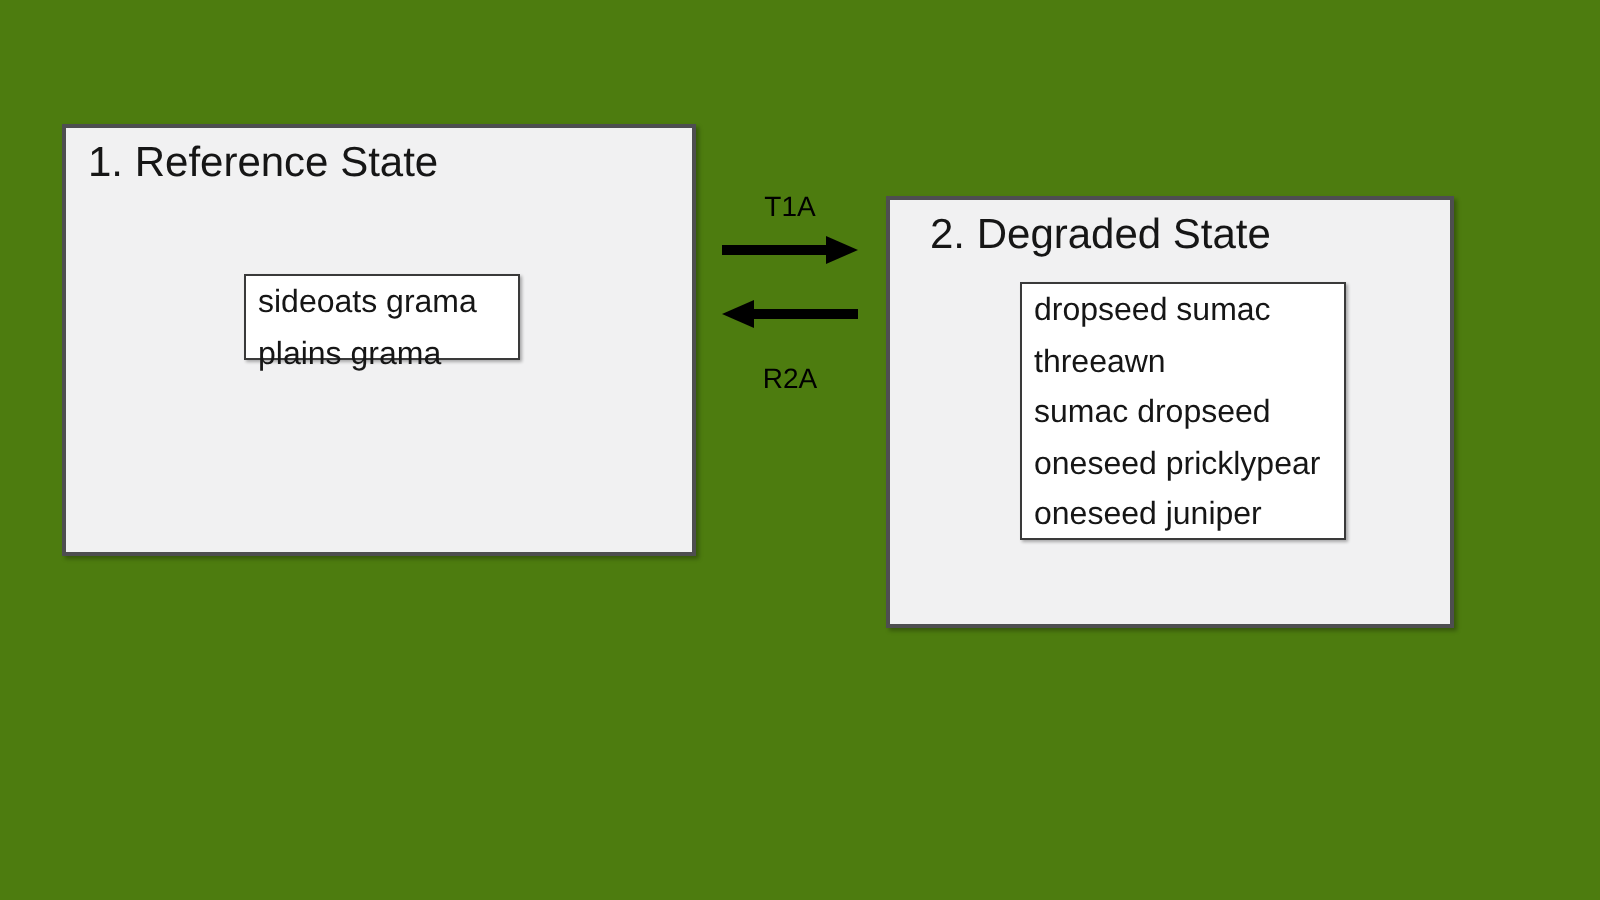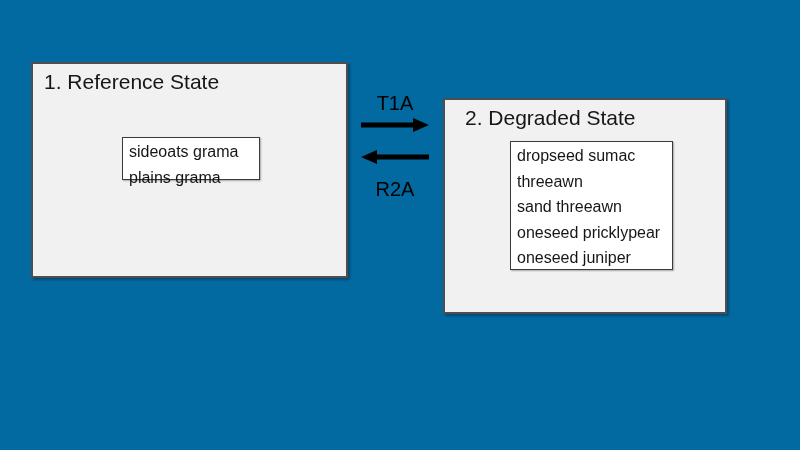--- a/index.html
+++ b/index.html
@@ -4,21 +4,21 @@
 <style>
   html, body {
     margin: 0;
     padding: 0;
     background: #ffffff;
   }
   .canvas {
     position: relative;
     width: 800px;
     height: 450px;
-    background: #0369a1;
+    background: #4d7c0f;
     font-family: "Liberation Sans", sans-serif;
     color: #161616;
     overflow: hidden;
   }
   .state-box {
     position: absolute;
     top: 62px;
     height: 216px;
     background: #f1f1f2;
     border: 2px solid #4e4e50;
@@ -57,21 +57,21 @@
     left: 65px;
     top: 41px;
     width: 163px;
     height: 129px;
   }
   .transition-label {
     position: absolute;
     left: 361px;
     width: 68px;
     text-align: center;
-    font-size: 20px;
+    font-size: 14px;
     line-height: 20px;
     color: #000000;
   }
   .transition-label.t1a { top: 93px; }
   .transition-label.r2a { top: 179px; }
   .arrow-svg {
     position: absolute;
     left: 361px;
     display: block;
   }
@@ -89,21 +89,21 @@
       <div class="species-line">sideoats grama</div>
       <div class="species-line">plains grama</div>
     </div>
   </div>
 
   <div class="state-box right">
     <div class="state-title">2. Degraded State</div>
     <div class="species-box">
       <div class="species-line">dropseed sumac</div>
       <div class="species-line">threeawn</div>
-      <div class="species-line">sand threeawn</div>
+      <div class="species-line">sumac dropseed</div>
       <div class="species-line">oneseed pricklypear</div>
       <div class="species-line">oneseed juniper</div>
     </div>
   </div>
 
   <div class="transition-label t1a">T1A</div>
 
   <svg class="arrow-svg fwd" width="68" height="14" viewBox="0 0 68 14" aria-hidden="true">
     <rect x="0" y="4.5" width="53" height="5" fill="#000000"></rect>
     <polygon points="52,0 68,7 52,14" fill="#000000"></polygon>

